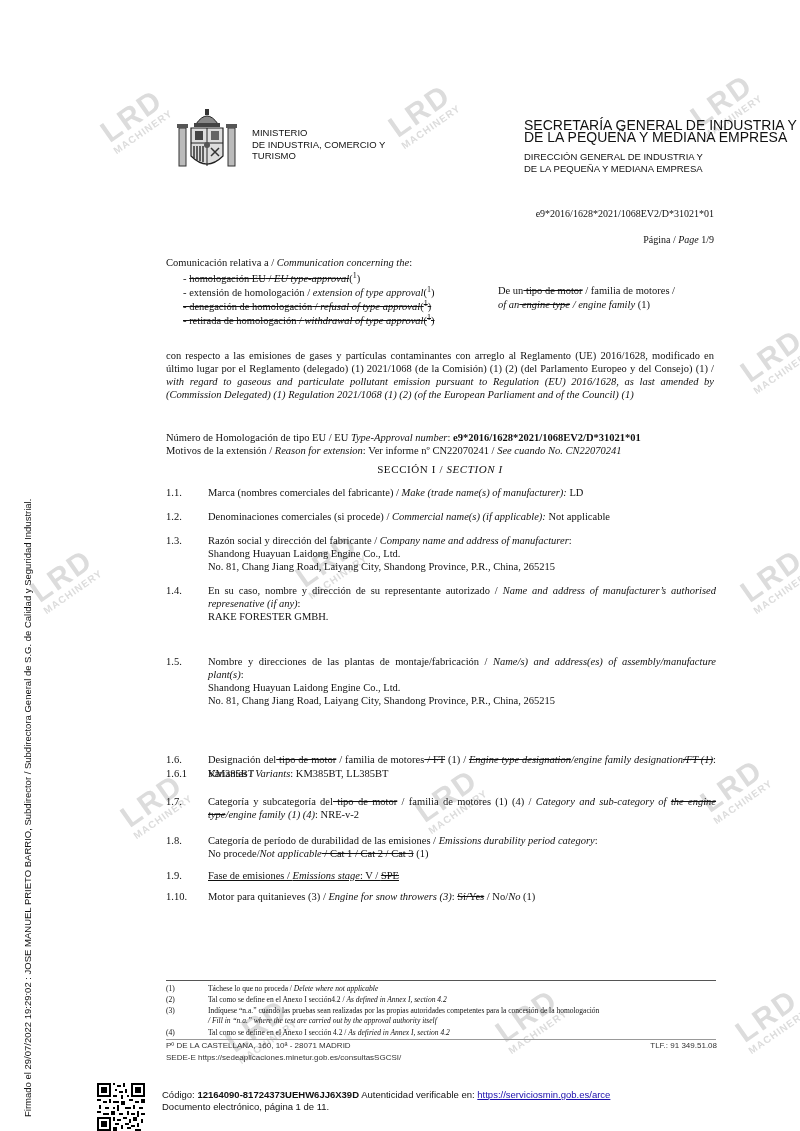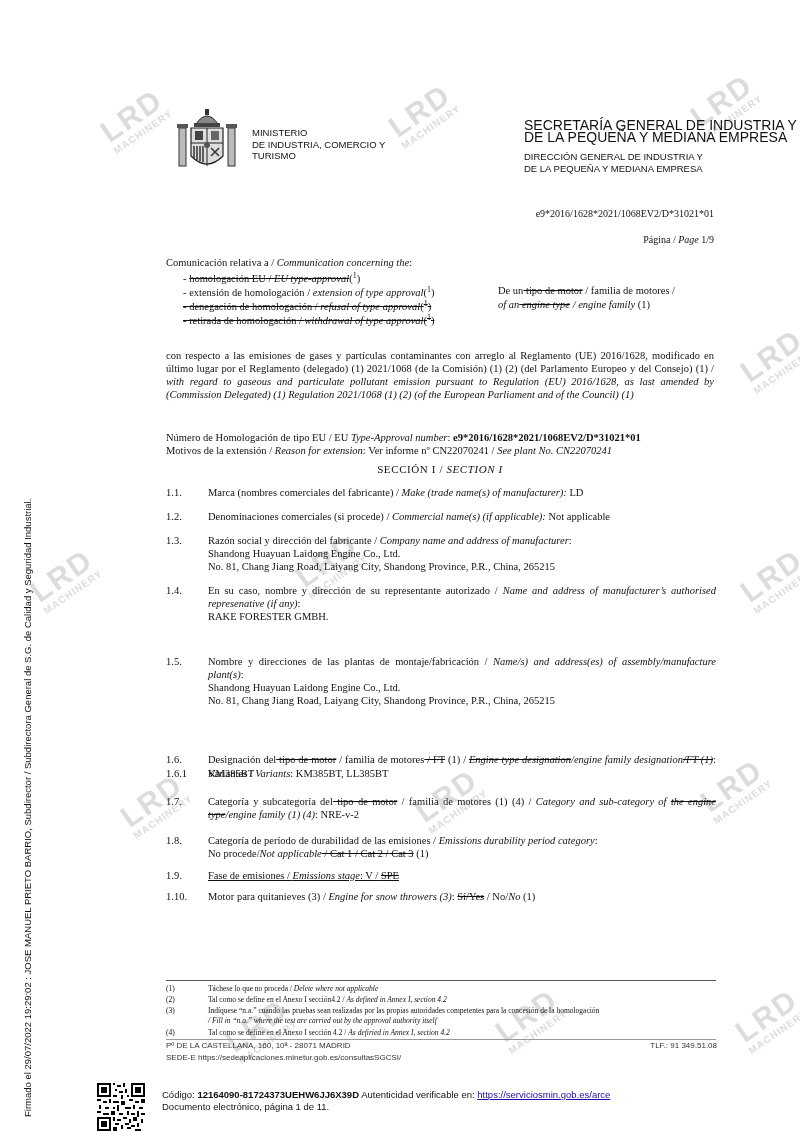--- a/index.html
+++ b/index.html
@@ -161,21 +161,21 @@
 </div>
 
 <div class="abs txt para">
   <span>con respecto a las emisiones de gases y partículas contaminantes con arreglo al Reglamento (UE) 2016/1628, modificado en último lugar por el Reglamento (delegado) (1) 2021/1068 (de la Comisión) (1) (2) (del Parlamento Europeo y del Consejo) (1) / </span><i>with regard to gaseous and particulate pollutant emission pursuant to Regulation (EU) 2016/1628, as last amended by (Commission Delegated) (1) Regulation 2021/1068 (1) (2) (of the European Parliament and of the Council) (1)</i>
 </div>
 
 <div class="abs txt approval">
   <span>Número de Homologación de tipo EU / EU </span><i>Type-Approval number</i>: <b>e9*2016/1628*2021/1068EV2/D*31021*01</b>
 </div>
 <div class="abs txt reason">
-  <span>Motivos de la extensión / </span><i>Reason for extension</i><span>: Ver informe nº CN22070241 / </span><i>See plant No. CN22070241</i>
+  <span>Motivos de la extensión / </span><i>Reason for extension</i><span>: Ver informe nº CN22070241 / </span><i>See cuando No. CN22070241</i>
 </div>
 
 <div class="abs section-title" style="width:880px;left:0;text-align:center;">
   <span>SECCIÓN I / </span><i>SECTION I</i>
 </div>
 
 <div class="item" style="top:486px;">
   <span class="num">1.1.</span>
   <div class="body"><span>Marca (nombres comerciales del fabricante) / </span><i>Make (trade name(s) of manufacturer):</i><span> LD</span></div>
 </div>

